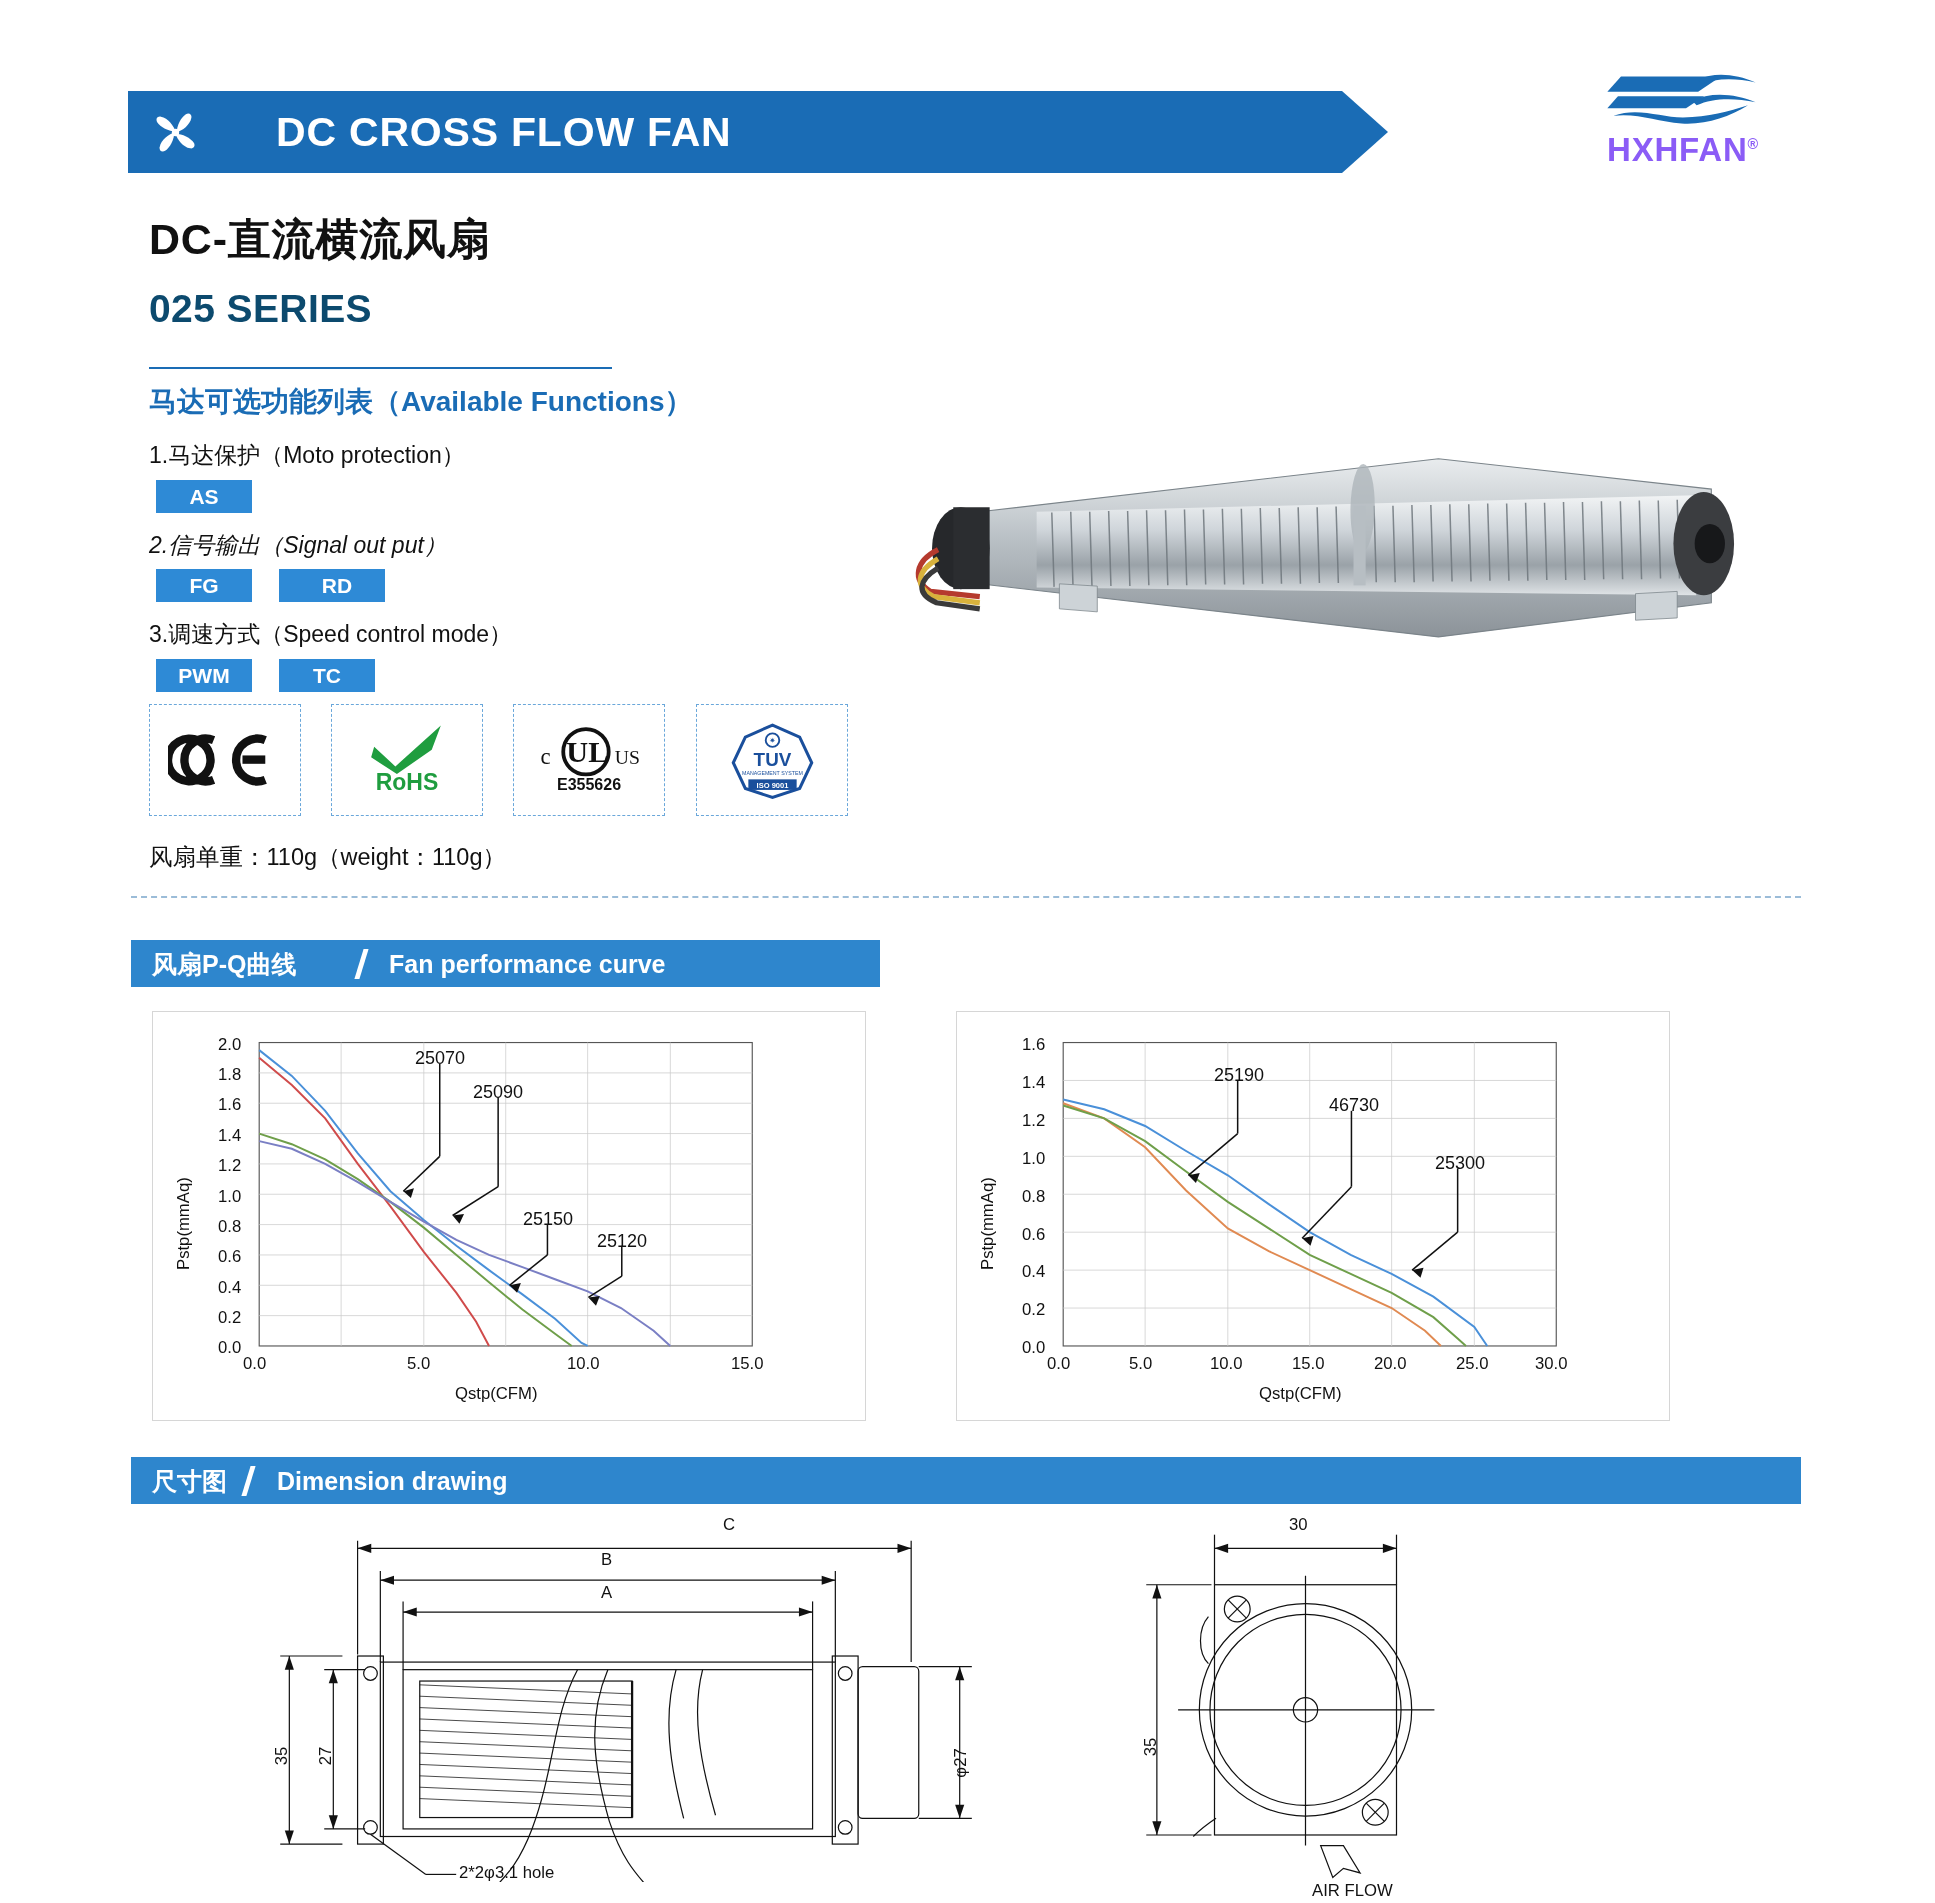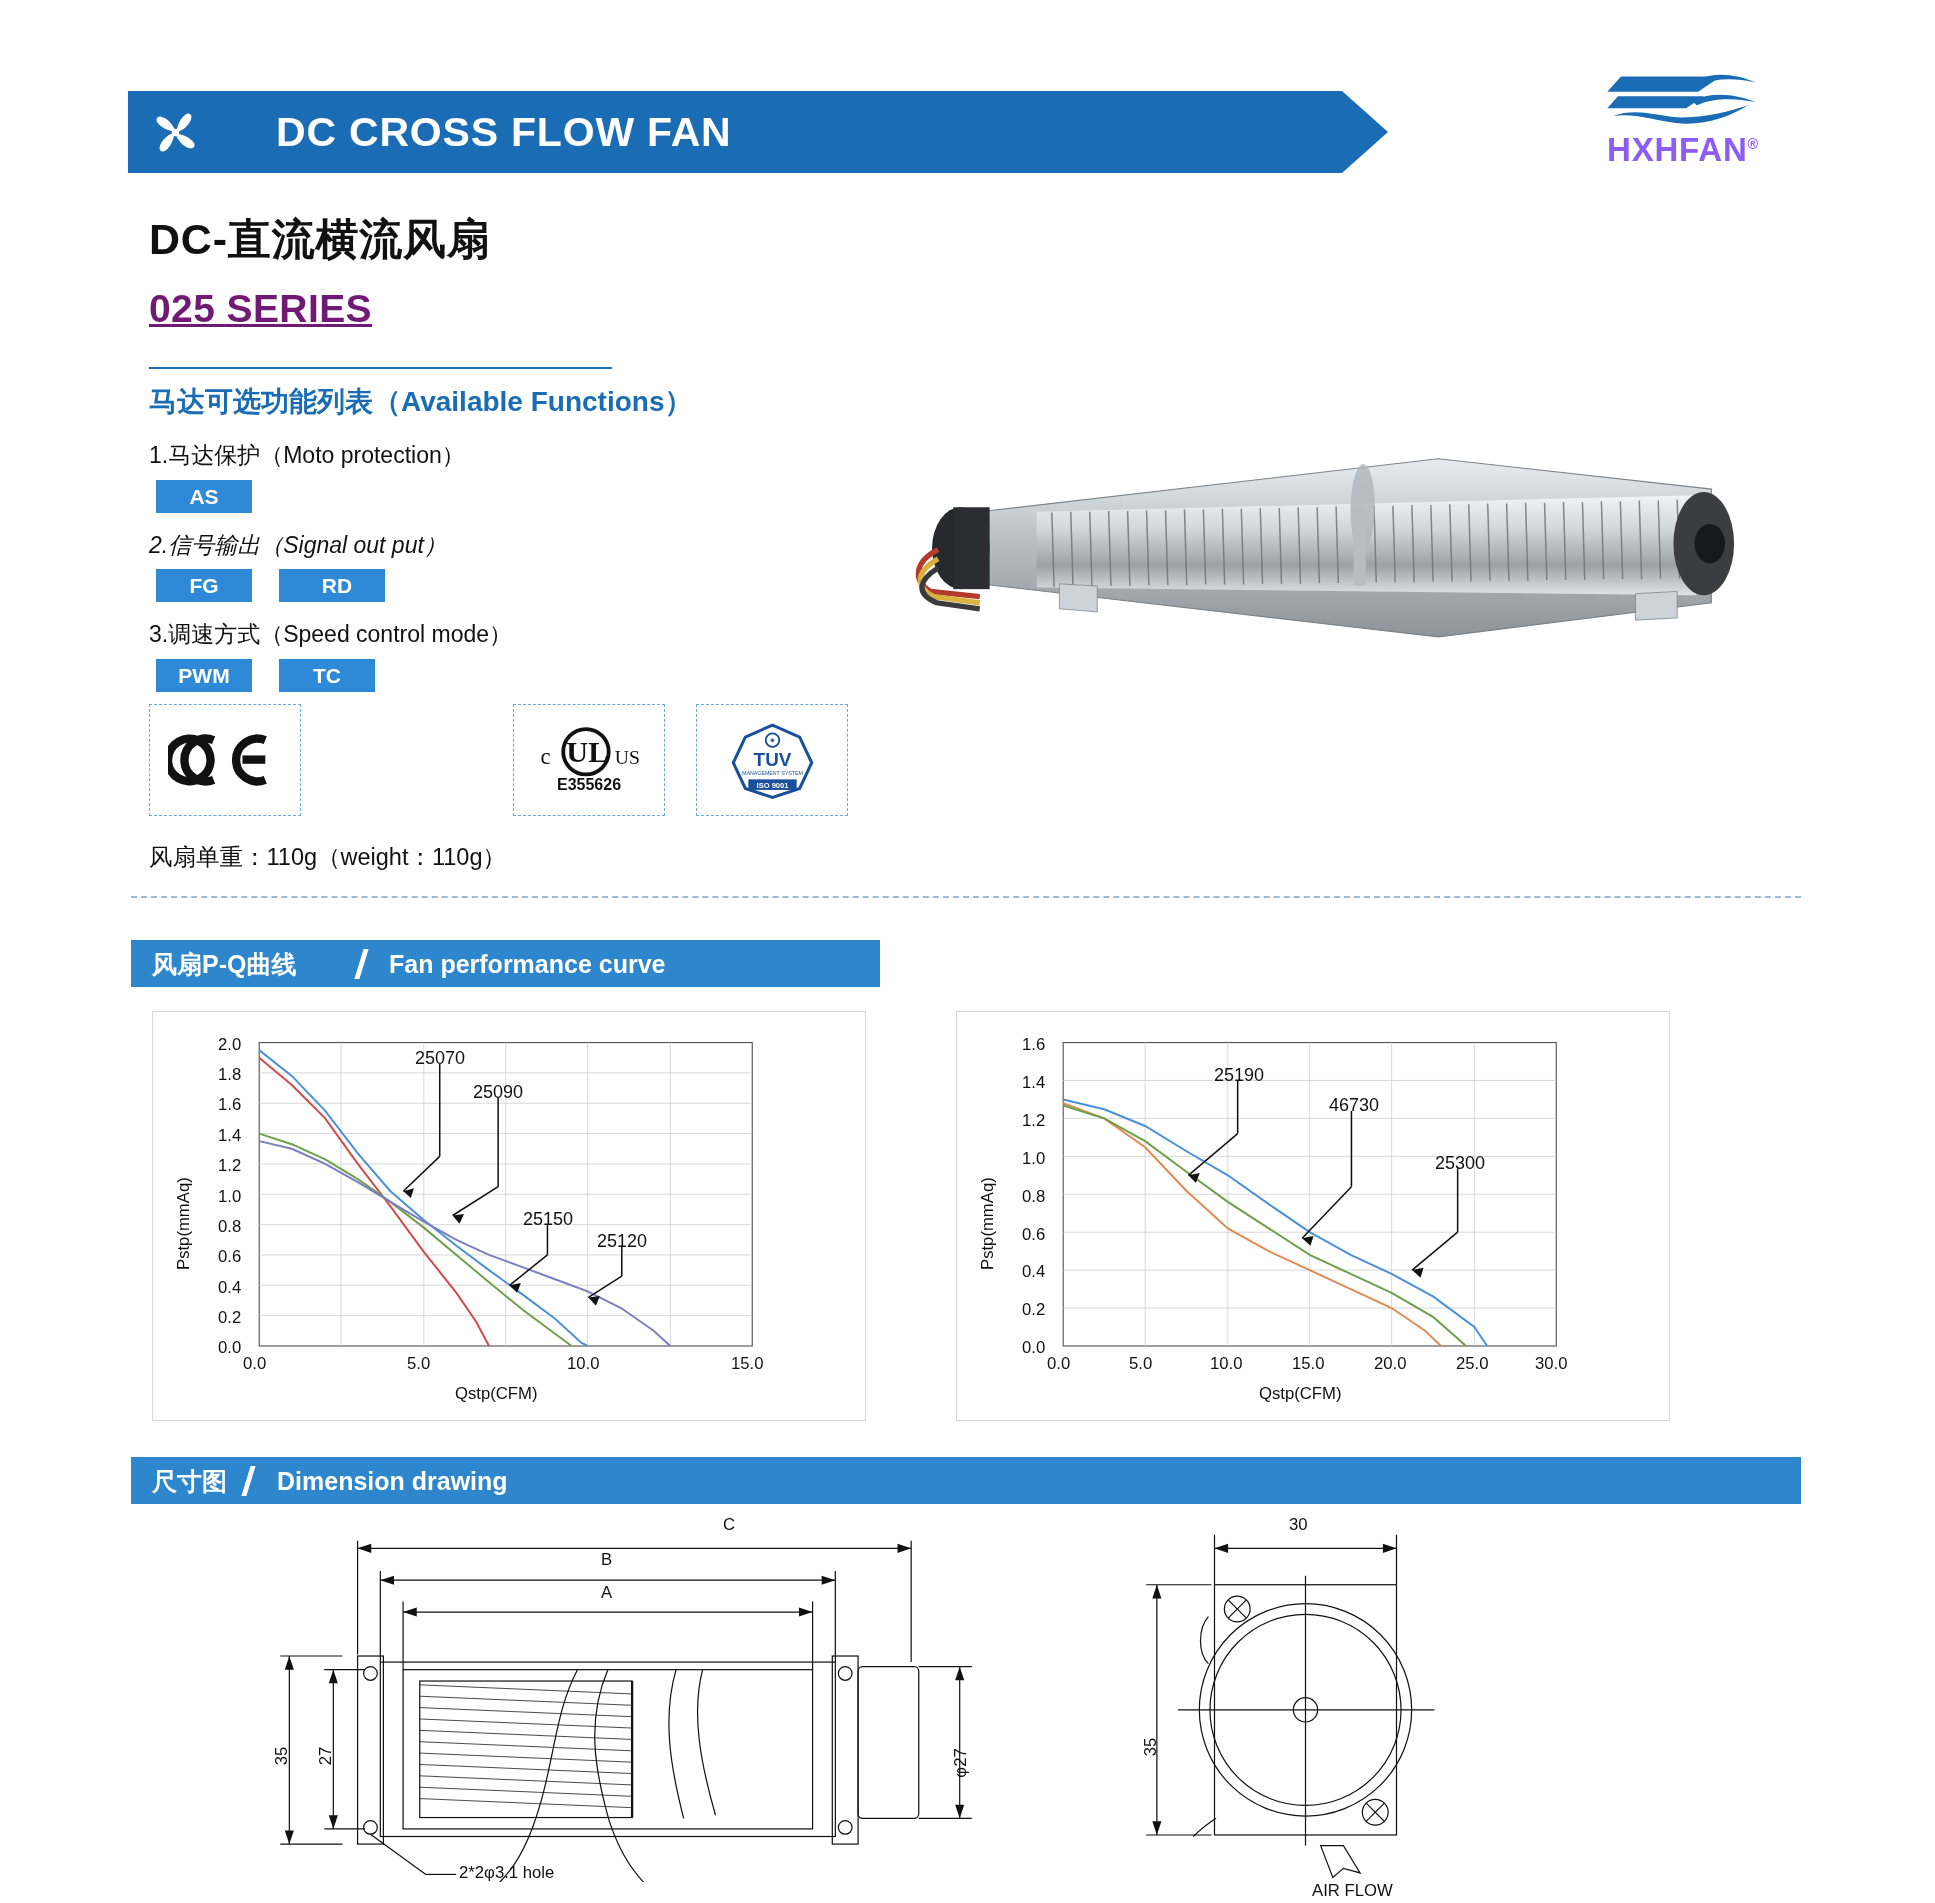--- a/index.html
+++ b/index.html
@@ -88,23 +88,22 @@
     font-weight: bold;
     color: #111;
     letter-spacing: 0.8px;
   }
   .series {
     position: absolute;
     left: 149px;
     top: 287px;
     font-size: 39px;
     font-weight: bold;
-    color: #701a75;
+    color: #0c4a6e;
     letter-spacing: 0.4px;
-    text-decoration: underline;
   }
   .divider-short {
     position: absolute;
     left: 149px;
     top: 367px;
     width: 463px;
     height: 2.3px;
     background: #1a6cb5;
   }
   .avail-title {
@@ -345,20 +344,26 @@
   <div class="tag tag-pwm">PWM</div>
   <div class="tag tag-tc">TC</div>
 
   <div class="certs">
     <div class="cert cert-ce">
       <svg width="114" height="58" viewBox="0 0 150 76">
         <path d="M56 38a28 28 0 1 0 0 0.001 M60 12 A28 28 0 1 0 60 64" fill="none" stroke="#111" stroke-width="11"></path>
         <path d="M128 12 A28 28 0 1 0 128 64" fill="none" stroke="#111" stroke-width="11"></path>
         <rect x="98" y="32" width="30" height="11" fill="#111"></rect>
       </svg>
+    </div>
+    <div class="cert cert-rohs">
+      <svg width="79" height="50" viewBox="0 0 104 66">
+        <path d="M8 30 L36 56 L96 2 L84 34 L38 66 L4 44 Z" fill="#1f9d3f"></path>
+      </svg>
+      <div class="rohs-text">RoHS</div>
     </div>
     <div class="cert cert-ul">
       <svg width="106" height="53" viewBox="0 0 140 70">
         <text x="6" y="50" font-family="Liberation Serif, serif" font-size="30" fill="#111">c</text>
         <g>
           <circle cx="66" cy="34" r="30" fill="none" stroke="#111" stroke-width="5"></circle>
           <text x="40" y="48" font-family="Liberation Serif, serif" font-size="40" font-weight="bold" fill="#111">UL</text>
         </g>
         <text x="104" y="50" font-family="Liberation Serif, serif" font-size="26" fill="#111">US</text>
       </svg>

